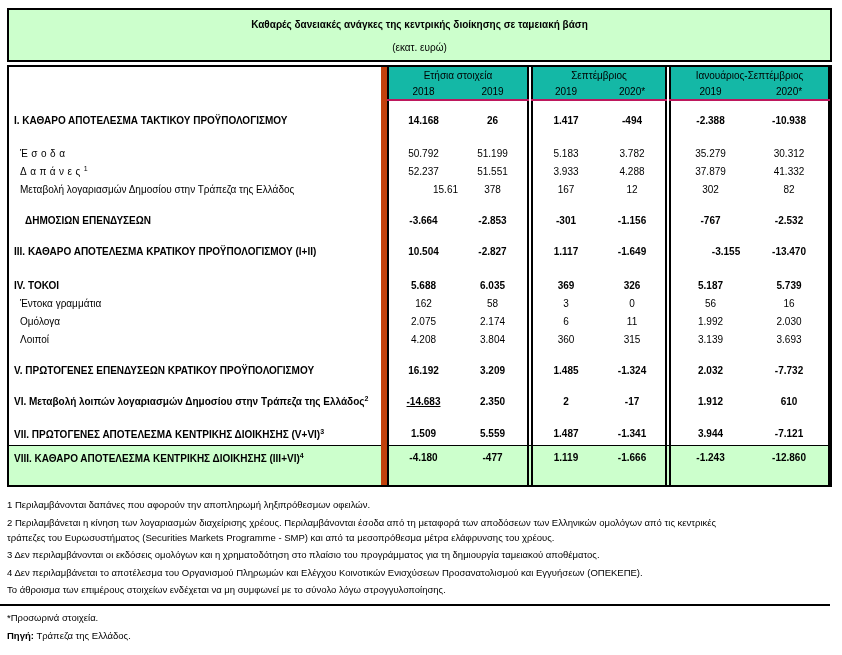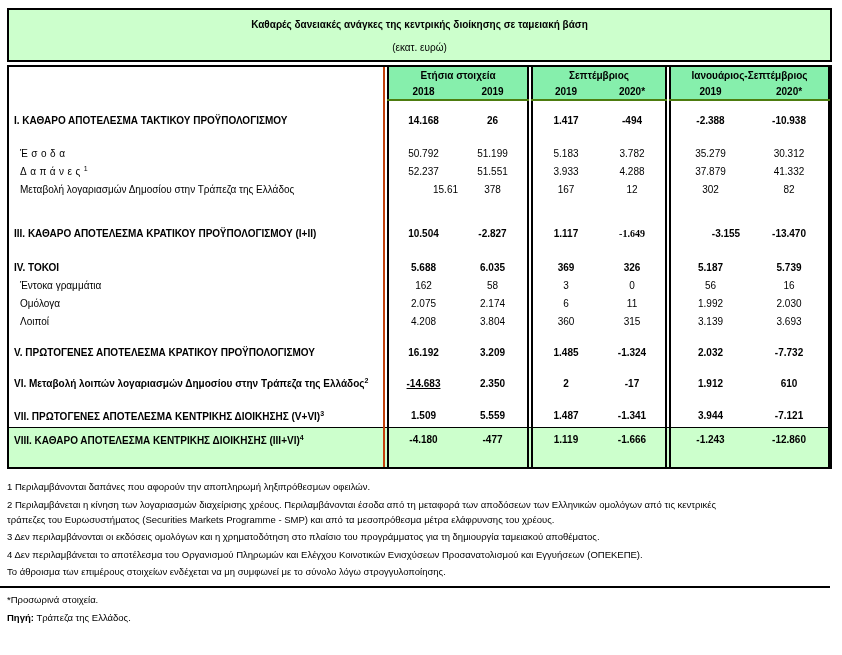--- a/index.html
+++ b/index.html
@@ -29,26 +29,26 @@
     width: 825px;
     border: 2px solid #000;
   }
   table.main {
     border-collapse: collapse;
     table-layout: fixed;
     width: 100%;
     font-size: 10px;
   }
   td { vertical-align: middle; overflow: hidden; white-space: nowrap; }
-  td.lab { border-right: 2px solid #c2410c; text-align: left; padding-left: 5px; }
+  td.lab { border-right: 6px solid #c2410c; text-align: left; padding-left: 5px; }
   td.gL  { border-left: 2px solid #000; text-align: center; }
   td.gR  { border-right: 2px solid #000; text-align: center; }
   td.gap { }
-  td.hdr { background: #86efac; font-weight: bold; }
-  td.hb  { border-bottom: 2px solid #4d7c0f; }
+  td.hdr { background: #14b8a6; font-weight: normal; }
+  td.hb  { border-bottom: 2px solid #be185d; }
   tr.section td, tr.total td { font-weight: bold; }
   tr.sub td.lab, tr.sub-spaced td.lab { padding-left: 11px; }
   tr.section2b td.lab { padding-left: 16px; font-weight: bold; }
   tr.section2b td { font-weight: bold; }
   tr.section2a td.lab { font-weight: bold; }
   .ls { letter-spacing: 3.5px; }
   sup { font-size: 7px; vertical-align: super; letter-spacing: 0; }
   tr.total td { background: #ccffcc; border-top: 1.5px solid #000; vertical-align: top; padding-top: 6px; }
   tr.total td.lab { padding-left: 5px; }
 
@@ -189,40 +189,52 @@
             <td class="gap" style="height: 13px;"></td>
             <td class="gL" style="height: 13px;"></td>
             <td class="gR" style="height: 13px;"></td>
             <td class="gap" style="height: 13px;"></td>
             <td class="gL" style="height: 13px;"></td>
             <td class="gR" style="height: 13px;"></td>
             <td class="gap" style="height: 13px;"></td>
             <td class="gL" style="height: 13px;"></td>
             <td class="gR" style="height: 13px;"></td>
           </tr>
+          <tr class="section2b">
+            <td class="lab" style="height: 18px;"><span>ΔΗΜΟΣΙΩΝ ΕΠΕΝΔΥΣΕΩΝ</span></td>
+            <td class="gap" style="height: 18px;"></td>
+            <td class="gL" style="height: 18px;">-3.664</td>
+            <td class="gR" style="height: 18px;">-2.853</td>
+            <td class="gap" style="height: 18px;"></td>
+            <td class="gL" style="height: 18px;">-301</td>
+            <td class="gR" style="height: 18px;">-1.156</td>
+            <td class="gap" style="height: 18px;"></td>
+            <td class="gL" style="height: 18px;">-767</td>
+            <td class="gR" style="height: 18px;">-2.532</td>
+          </tr>
           <tr>
             <td class="lab" style="height: 13px;"></td>
             <td class="gap" style="height: 13px;"></td>
             <td class="gL" style="height: 13px;"></td>
             <td class="gR" style="height: 13px;"></td>
             <td class="gap" style="height: 13px;"></td>
             <td class="gL" style="height: 13px;"></td>
             <td class="gR" style="height: 13px;"></td>
             <td class="gap" style="height: 13px;"></td>
             <td class="gL" style="height: 13px;"></td>
             <td class="gR" style="height: 13px;"></td>
           </tr>
           <tr class="section">
             <td class="lab" style="height: 18px;"><span>III. ΚΑΘΑΡΟ ΑΠΟΤΕΛΕΣΜΑ ΚΡΑΤΙΚΟΥ ΠΡΟΫΠΟΛΟΓΙΣΜΟΥ (I+II)</span></td>
             <td class="gap" style="height: 18px;"></td>
             <td class="gL" style="height: 18px;">10.504</td>
             <td class="gR" style="height: 18px;">-2.827</td>
             <td class="gap" style="height: 18px;"></td>
             <td class="gL" style="height: 18px;">1.117</td>
-            <td class="gR" style="height: 18px; font-family: Liberation Serif, serif;">-1.649</td>
+            <td class="gR" style="height: 18px;">-1.649</td>
             <td class="gap" style="height: 18px;"></td>
             <td class="gL" style="height: 18px; padding-left: 31px;">-3.155</td>
             <td class="gR" style="height: 18px;">-13.470</td>
           </tr>
           <tr>
             <td class="lab" style="height: 16px;"></td>
             <td class="gap" style="height: 16px;"></td>
             <td class="gL" style="height: 16px;"></td>
             <td class="gR" style="height: 16px;"></td>
             <td class="gap" style="height: 16px;"></td>
@@ -286,21 +298,21 @@
             <td class="gL" style="height: 13px;"></td>
             <td class="gR" style="height: 13px;"></td>
             <td class="gap" style="height: 13px;"></td>
             <td class="gL" style="height: 13px;"></td>
             <td class="gR" style="height: 13px;"></td>
             <td class="gap" style="height: 13px;"></td>
             <td class="gL" style="height: 13px;"></td>
             <td class="gR" style="height: 13px;"></td>
           </tr>
           <tr class="section">
-            <td class="lab" style="height: 18px;"><span>V. ΠΡΩΤΟΓΕΝΕΣ ΑΠΟΤΕΛΕΣΜΑ  ΚΡΑΤΙΚΟΥ ΠΡΟΫΠΟΛΟΓΙΣΜΟΥ</span></td>
+            <td class="lab" style="height: 18px;"><span>V. ΠΡΩΤΟΓΕΝΕΣ ΕΠΕΝΔΥΣΕΩΝ  ΚΡΑΤΙΚΟΥ ΠΡΟΫΠΟΛΟΓΙΣΜΟΥ</span></td>
             <td class="gap" style="height: 18px;"></td>
             <td class="gL" style="height: 18px;">16.192</td>
             <td class="gR" style="height: 18px;">3.209</td>
             <td class="gap" style="height: 18px;"></td>
             <td class="gL" style="height: 18px;">1.485</td>
             <td class="gR" style="height: 18px;">-1.324</td>
             <td class="gap" style="height: 18px;"></td>
             <td class="gL" style="height: 18px; margin-left: 47px;">2.032</td>
             <td class="gR" style="height: 18px;">-7.732</td>
           </tr>

